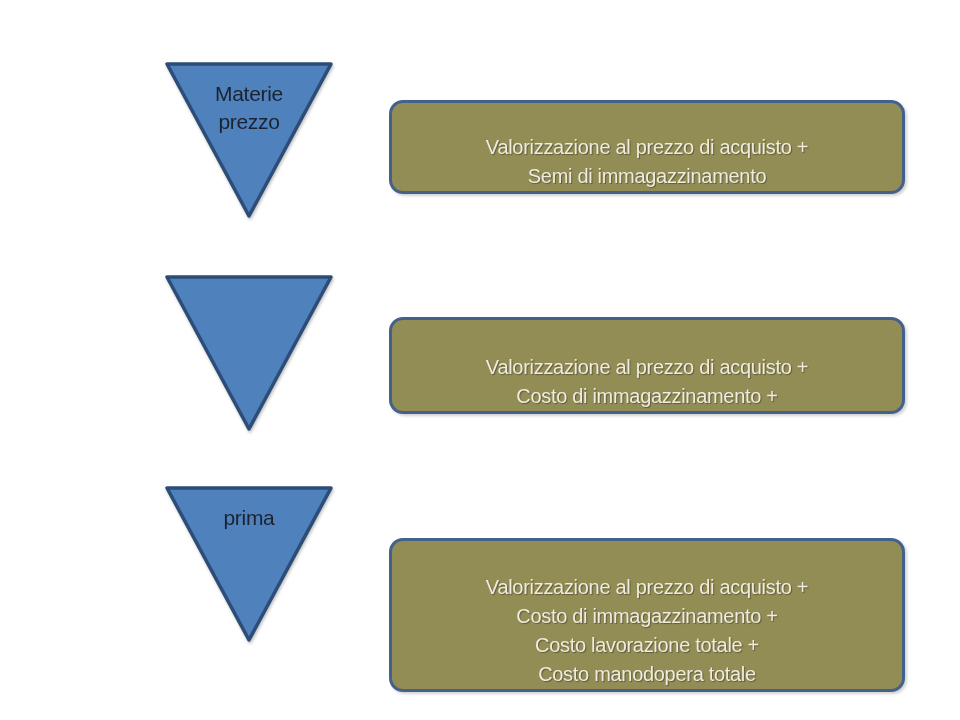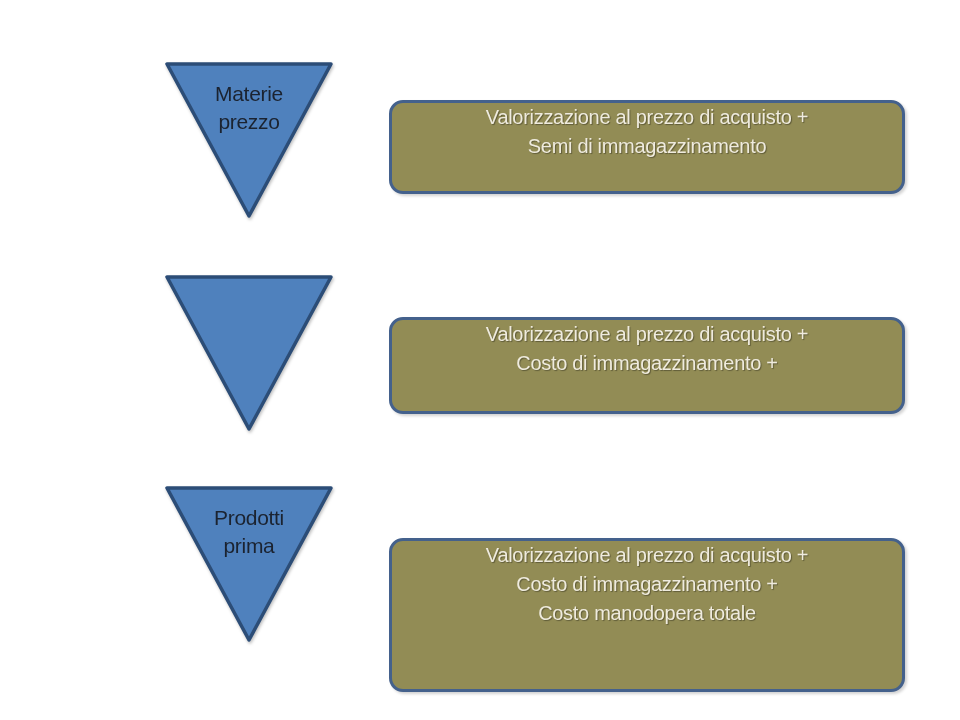--- a/index.html
+++ b/index.html
@@ -58,21 +58,21 @@
   .formula-box {
     position: absolute;
     left: 389px;
     width: 516px;
     background: var(--box-fill);
     border: 3px solid var(--box-border);
     border-radius: 14px;
     color: var(--box-text);
     display: flex;
     flex-direction: column;
-    justify-content: flex-start;
+    justify-content: flex-end;
     align-items: center;
     text-align: center;
     font-size: 20px;
     line-height: 29px;
     letter-spacing: -0.3px;
     box-shadow: 2px 2px 3px rgba(0,0,0,0.18);
     text-shadow: 1px 1px 1px rgba(0,0,0,0.35);
   }
   .row1 .formula-box { top: 100px;  height: 94px;  }
   .row2 .formula-box { top: 317px;  height: 97px;  }
@@ -110,24 +110,24 @@
       <div>Costo di immagazzinamento +</div>
     </div>
   </div>
 
   <div class="row3">
     <div class="triangle-wrap">
       <svg viewBox="0 0 172 162">
         <polygon points="4,4 168,4 86,156"></polygon>
       </svg>
       <div class="triangle-label">
-        <div>Prodotti</div>
         <div>prima</div>
       </div>
     </div>
     <div class="formula-box">
       <div>Valorizzazione al prezzo di acquisto +</div>
       <div>Costo di immagazzinamento +</div>
+      <div>Costo lavorazione totale +</div>
       <div>Costo manodopera totale</div>
     </div>
   </div>
 
 </div>
 
 </body></html>

